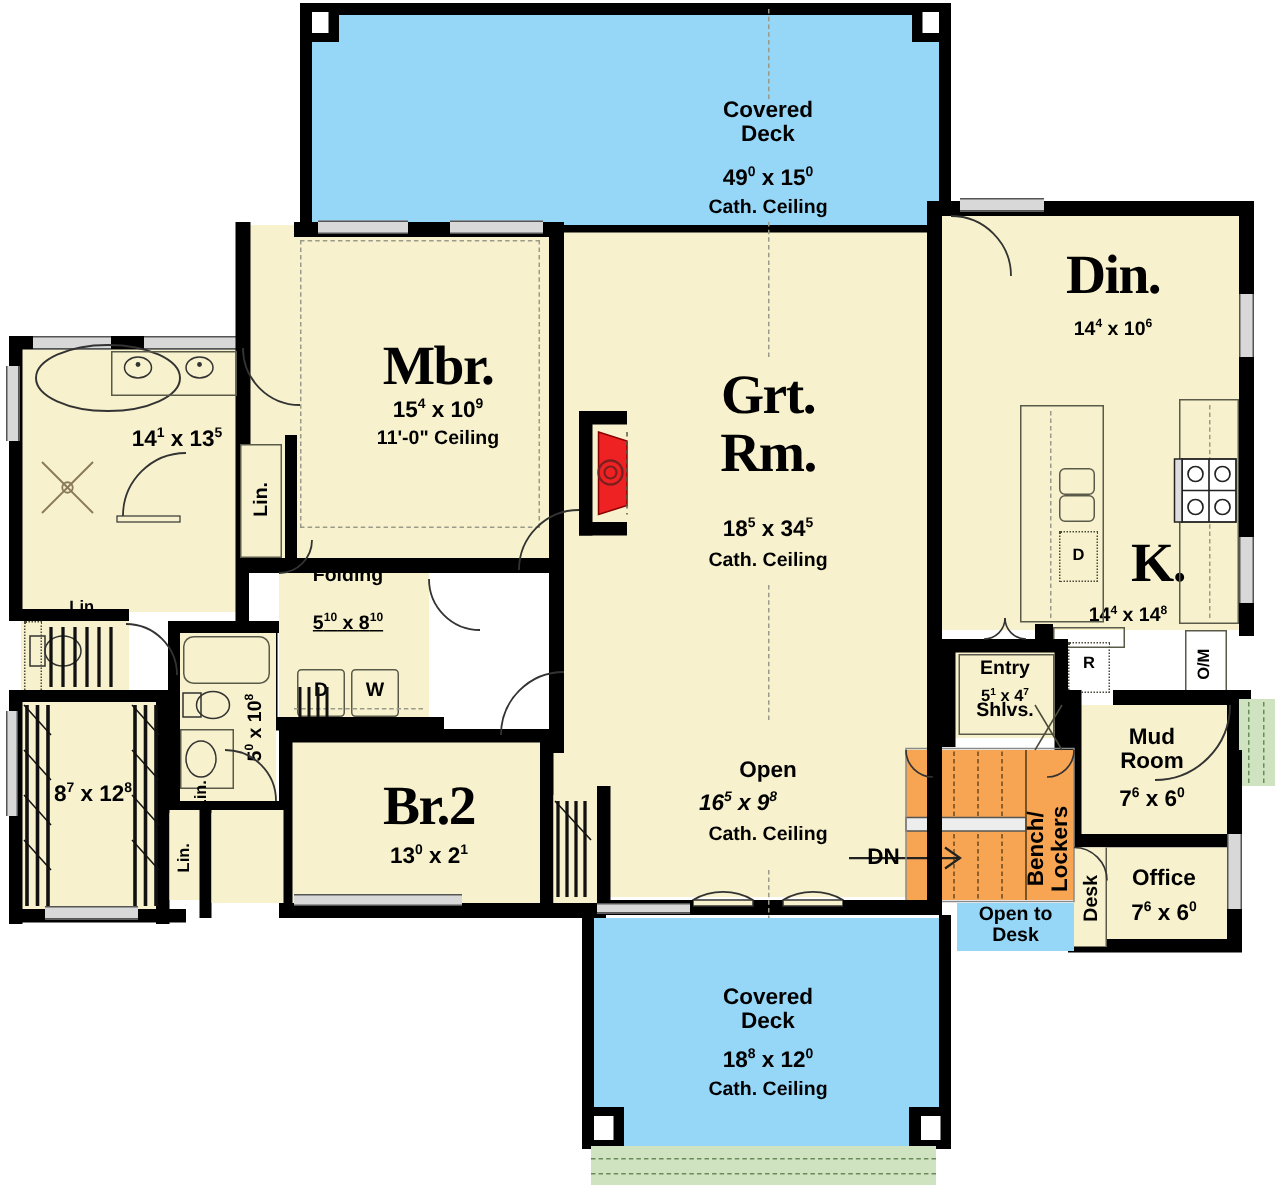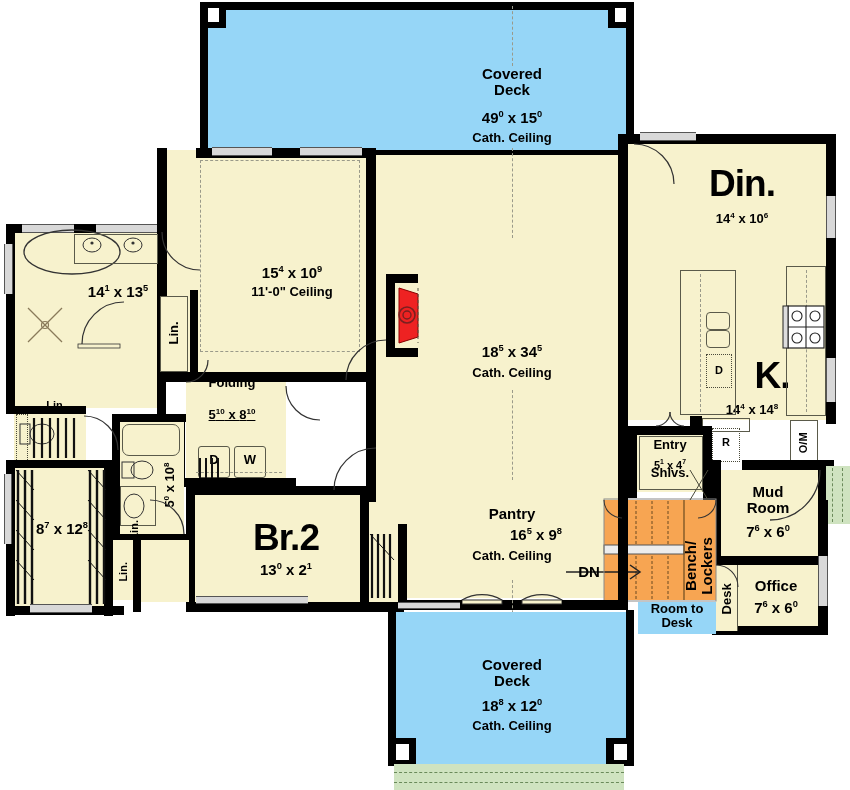--- a/index.html
+++ b/index.html
@@ -20,21 +20,21 @@
   .out-h{border-top:1px solid #3a3a2a;}
   .out-v{border-left:1px solid #3a3a2a;}
   .box-thin{border:1px solid #5a5a4a;background:transparent;}
   .box-dot{border:1px dotted #4a4a3a;background:transparent;}
   .win{background:#d8d8d8;border-top:1px solid #555;border-bottom:1px solid #555;}
   .winv{background:#d8d8d8;border-left:1px solid #555;border-right:1px solid #555;}
 
   
   .lbl{position:absolute;text-align:center;color:#000;font-weight:bold;
        line-height:1.06;white-space:nowrap;transform:translateX(-50%);}
-  .lbl.big{font-size:37px;letter-spacing:-1px;}
+  .lbl.big{font-size:37px;letter-spacing:-1px;font-family:Liberation Serif, serif;}
   .lbl.nm{font-size:15px;}
   .lbl.sm{font-size:13px;}
   .lbl.xs{font-size:11px;}
   .dim{font-size:15px;font-weight:bold;}
   .dim.s{font-size:13px;}
   .dim.t{font-size:11px;}
   sup{font-size:.62em;vertical-align:super;font-weight:bold;}
   .rot{transform:translateX(-50%) rotate(-90deg);transform-origin:center center;}
 
   svg.ov{position:absolute;left:0;top:0;width:850px;height:790px;
@@ -62,34 +62,38 @@
   </div>
   <div class="lbl sm" style="left:512px;top:131px;">Cath. Ceiling</div>
 
   <div class="shape room" style="left:160px;top:150px;width:210px;height:230px;"></div>
   <div class="shape wall" style="left:196px;top:148px;width:178px;height:10px;"></div>
   <div class="shape wall" style="left:157px;top:148px;width:10px;height:232px;"></div>
   <div class="shape wall" style="left:157px;top:372px;width:217px;height:10px;"></div>
   <div class="shape wall" style="left:366px;top:148px;width:10px;height:234px;"></div>
   <div class="shape dash-v dash-h" style="left:200px;top:160px;width:160px;height:192px;border-right:1px dashed #9a9a8a;border-bottom:1px dashed #9a9a8a;"></div>
 
+  <div class="lbl big" style="left:292px;top:225px;">Mbr.</div>
   <div class="lbl dim" style="left:292px;top:265px;">
     <span>15</span><sup>4</sup> x <span>10</span><sup>9</sup>
   </div>
   <div class="lbl sm" style="left:292px;top:285px;">11'-0" Ceiling</div>
 
   <div class="shape room" style="left:376px;top:150px;width:246px;height:448px;"></div>
   <div class="shape wall" style="left:618px;top:148px;width:10px;height:460px;"></div>
   <div class="shape wall" style="left:398px;top:600px;width:230px;height:10px;"></div>
   <div class="shape line" style="left:376px;top:150px;width:246px;height:5px;"></div>
   <div class="shape dash-v" style="left:512px;top:6px;height:60px;"></div>
   <div class="shape dash-v" style="left:512px;top:148px;height:90px;"></div>
   <div class="shape dash-v" style="left:512px;top:390px;height:90px;"></div>
   <div class="shape dash-v" style="left:512px;top:580px;height:180px;"></div>
 
+  <div class="lbl big" style="left:512px;top:244px;">
+    <span>Grt.</span><br><span>Rm.</span>
+  </div>
   <div class="lbl dim" style="left:512px;top:344px;">
     <span>18</span><sup>5</sup> x <span>34</span><sup>5</sup>
   </div>
   <div class="lbl sm" style="left:512px;top:366px;">Cath. Ceiling</div>
 
   <div class="shape wall" style="left:386px;top:274px;width:32px;height:9px;"></div>
   <div class="shape wall" style="left:386px;top:348px;width:32px;height:9px;"></div>
   <div class="shape wall" style="left:386px;top:274px;width:9px;height:83px;"></div>
   <svg class="ov">
     <polygon points="399,288 418,294 418,337 399,343" fill="#ee2222" stroke="#8a0000" stroke-width="1"></polygon>
@@ -199,25 +203,25 @@
     </g>
     <rect x="604" y="499" width="112" height="102" fill="none" stroke="#8a8a8a" stroke-width="1"></rect>
   </svg>
   <div class="lbl nm" style="left:589px;top:564px;">DN</div>
   <div class="lbl nm rot" style="left:699px;top:550px;">
     <span>Bench/</span><br><span>Lockers</span>
   </div>
 
   <div class="shape deck" style="left:638px;top:602px;width:78px;height:32px;"></div>
   <div class="lbl sm" style="left:677px;top:602px;">
-    <span>Room to</span><br><span>Desk</span>
-  </div>
-
-  <div class="lbl nm" style="left:512px;top:506px;">Pantry</div>
-  <div class="lbl dim" style="left:536px;top:527px;">
+    <span>Open to</span><br><span>Desk</span>
+  </div>
+
+  <div class="lbl nm" style="left:512px;top:506px;">Open</div>
+  <div class="lbl dim" style="left:492px;top:527px;font-style:italic;">
     <span>16</span><sup>5</sup> x <span>9</span><sup>8</sup>
   </div>
   <div class="lbl sm" style="left:512px;top:549px;">Cath. Ceiling</div>
   <svg class="ov">
     <path d="M462,600 A40,40 0 0 1 502,600" fill="none" stroke="#333" stroke-width="1.2"></path>
     <path d="M562,600 A40,40 0 0 0 522,600" fill="none" stroke="#333" stroke-width="1.2"></path>
     <rect x="462" y="600" width="40" height="4" fill="#f7f2cd" stroke="#333" stroke-width="1"></rect>
     <rect x="522" y="600" width="40" height="4" fill="#f7f2cd" stroke="#333" stroke-width="1"></rect>
   </svg>
   <div class="shape wall" style="left:398px;top:600px;width:64px;height:10px;"></div>

